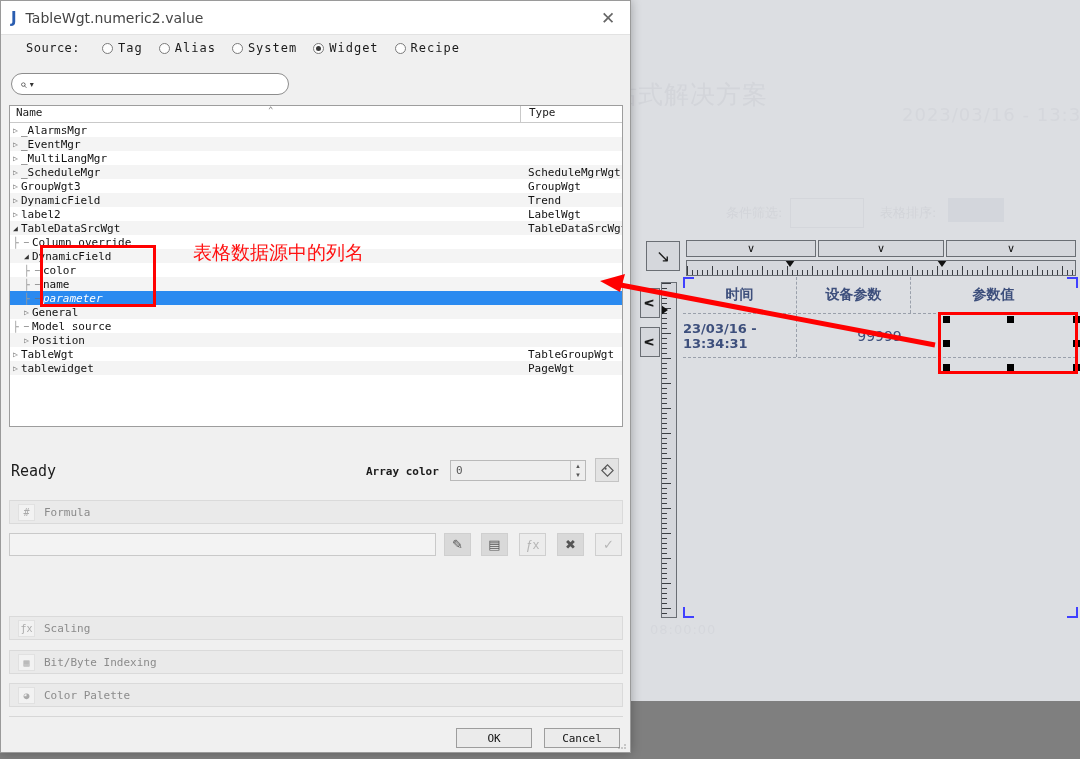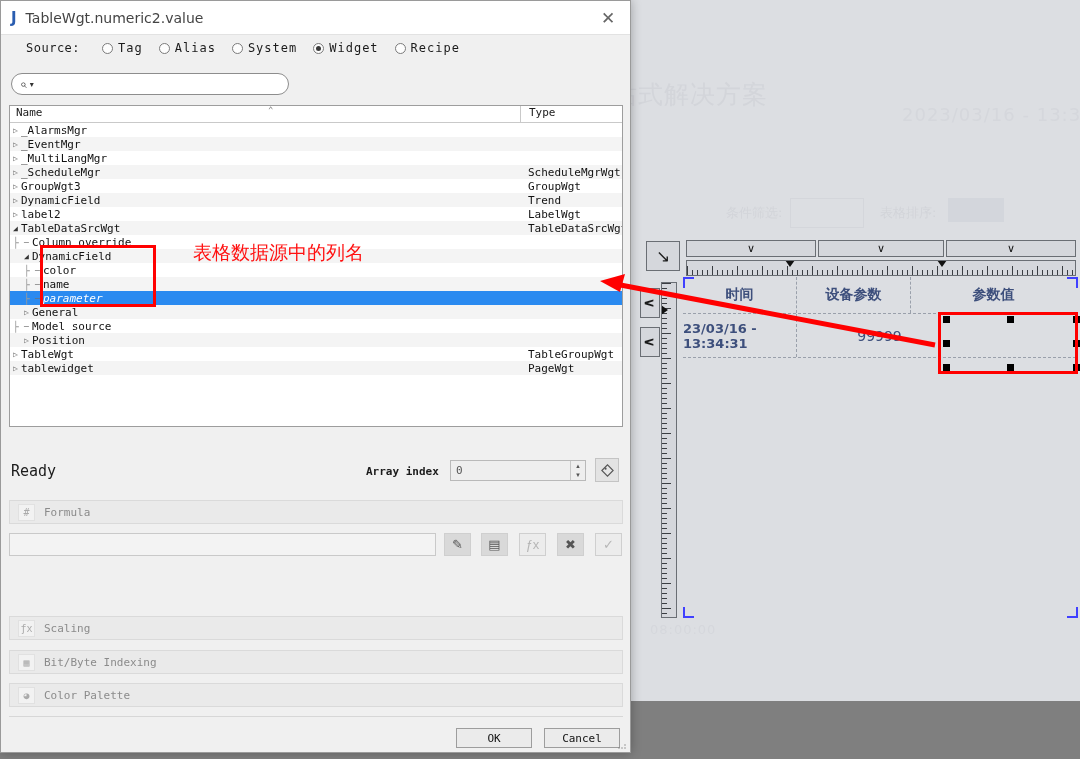--- a/index.html
+++ b/index.html
@@ -651,21 +651,21 @@
             <span class="tlabel">tablewidget</span>
           </div>
           <div class="tw-type">PageWgt</div>
         </div>
       </div>
   </div>
 
   <div id="ready-text">Ready</div>
 
 
-  <div id="array-label">Array index</div>
+  <div id="array-label">Array color</div>
   <div id="array-input">
     <span class="val">0</span>
     <span id="array-spin">
       <div>▲</div>
       <div>▼</div>
     </span>
   </div>
   <div id="tag-pick-btn">
     <svg width="15" height="15" viewBox="0 0 16 16">
       <path d="M2 8 L8 2 L14 8 L8 14 Z" fill="#e6e6e6" stroke="#555" stroke-width="1.2"></path>

